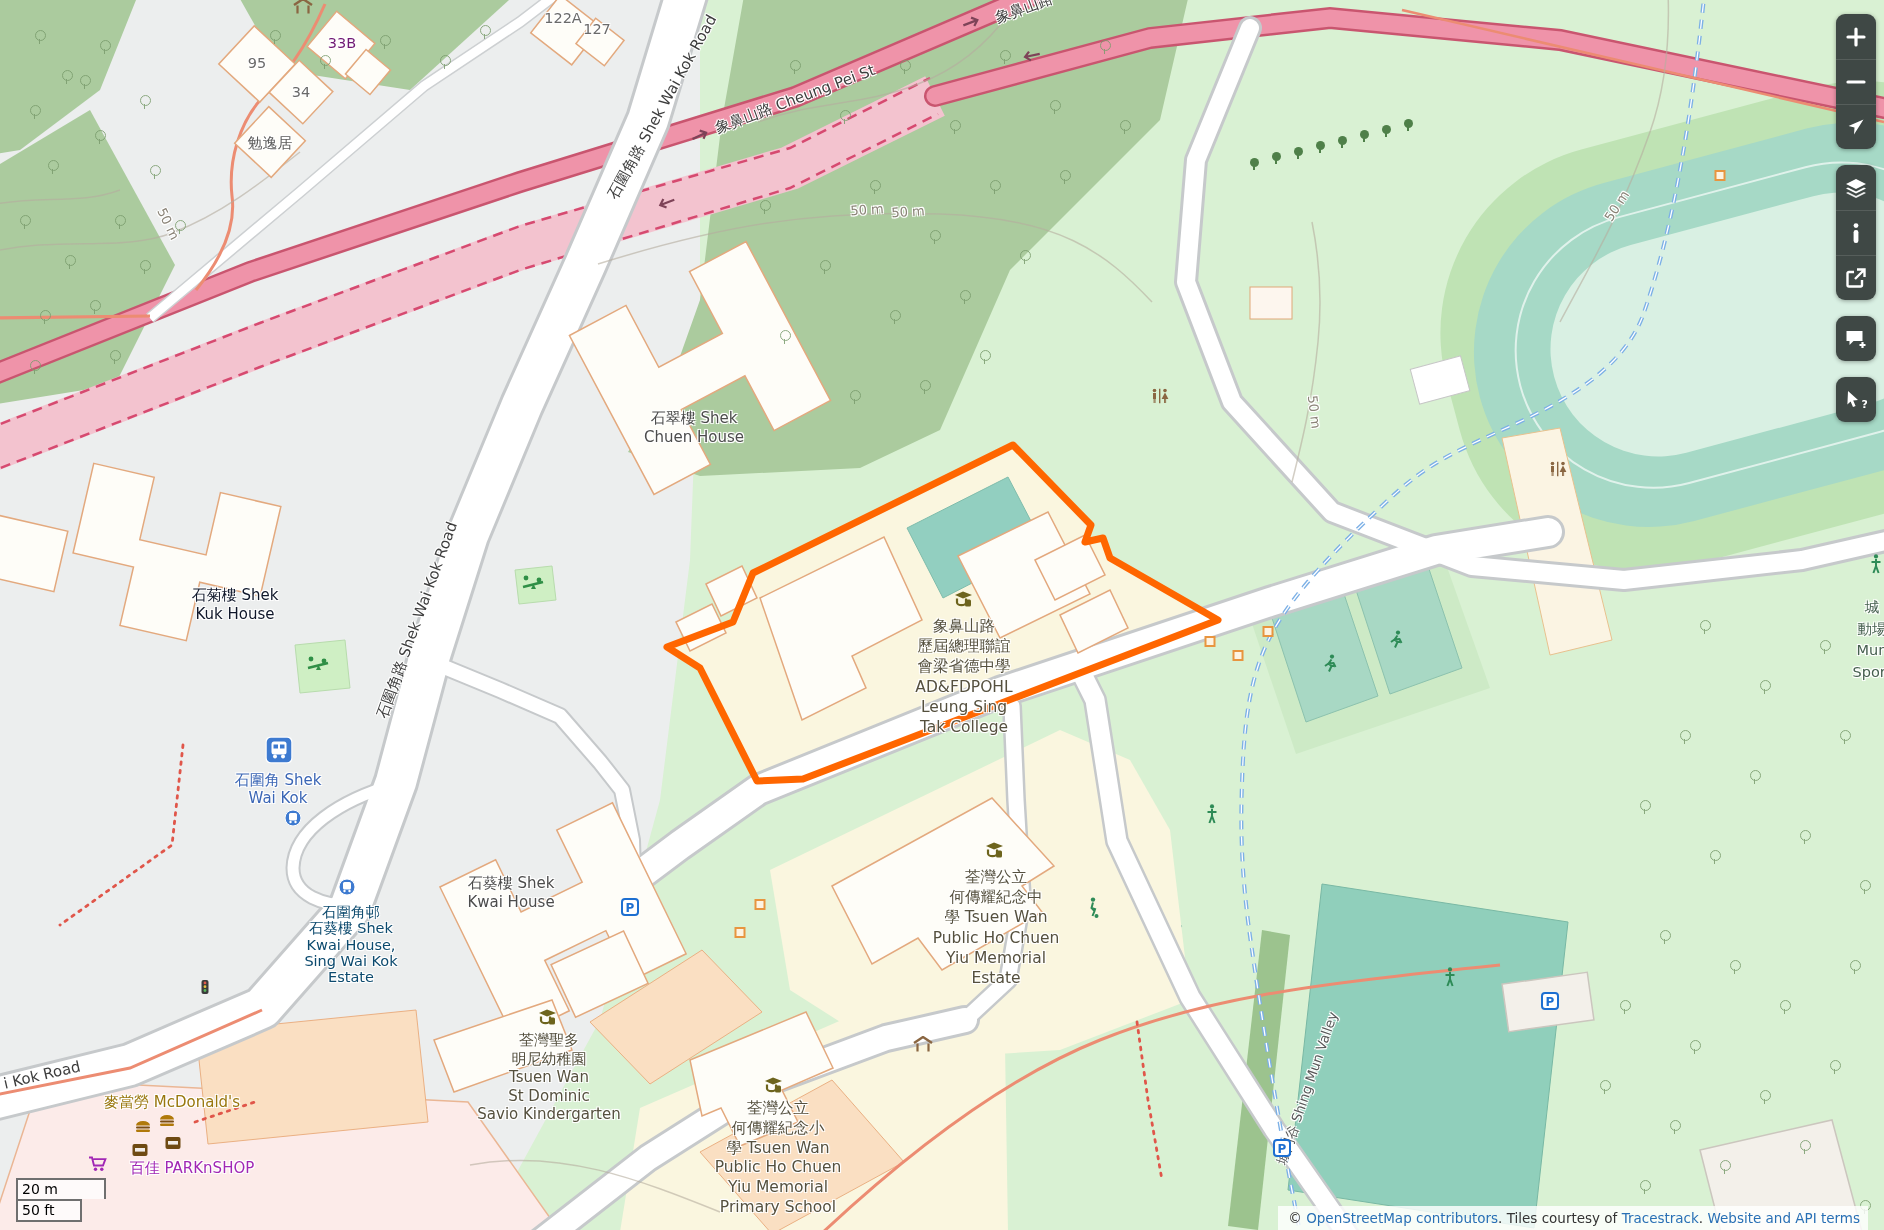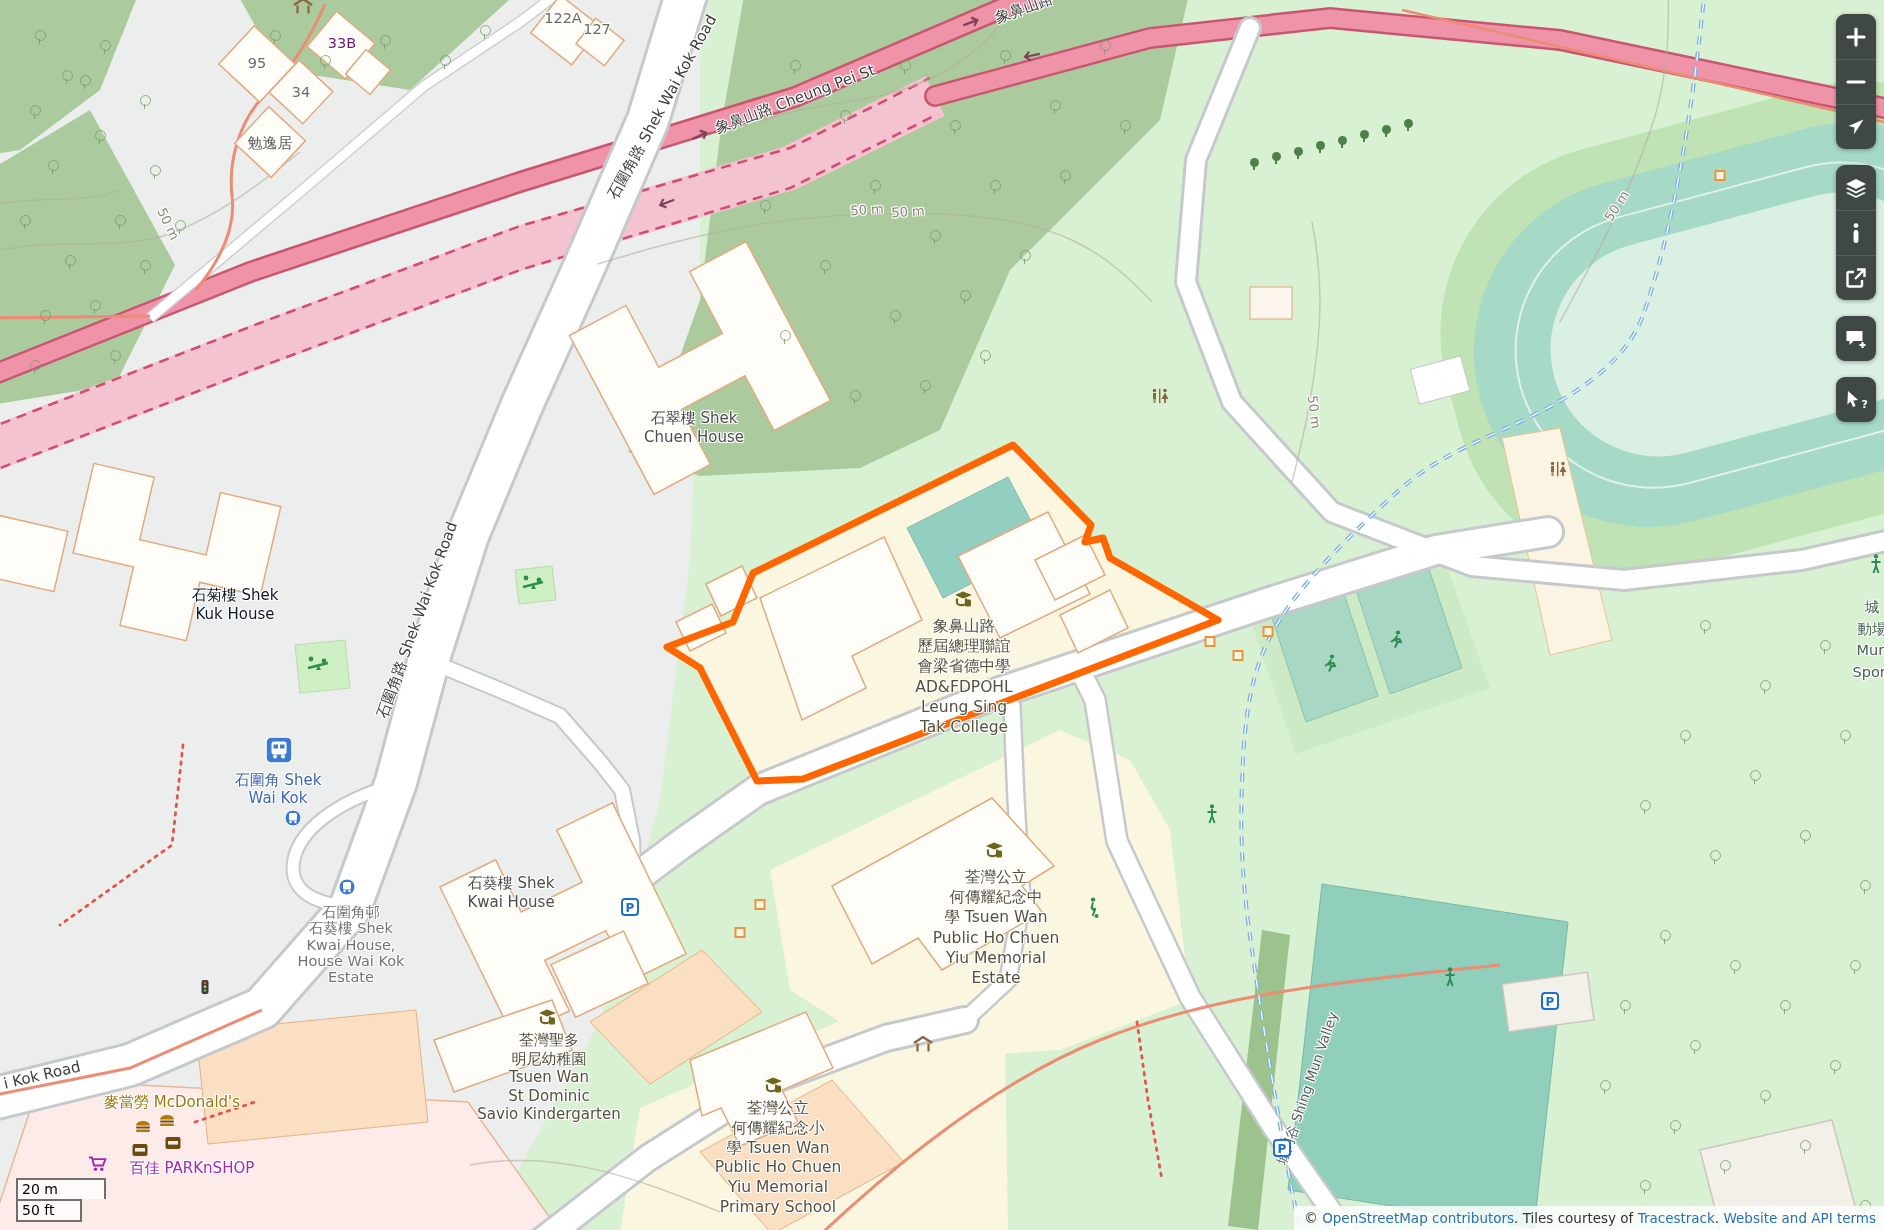--- a/index.html
+++ b/index.html
@@ -20,21 +20,21 @@
   .ctl-btn{width:40px;height:45px;display:flex;align-items:center;justify-content:center;
     background:transparent;border:none;cursor:pointer;color:#fff;padding:0;}
   .ctl-btn + .ctl-btn{border-top:1px solid rgba(255,255,255,.12);}
   .ctl-btn svg{display:block;}
   
   #scalebar{position:absolute;left:8px;bottom:8px;z-index:40;font-size:14px;color:#000;margin-left:8px;}
   .scale-box{background:rgba(255,255,255,.75);border:2px solid #6f6f6f;padding:0 4px;height:19px;line-height:19px;}
   .scale-metric{width:78px;border-bottom:none;}
   .scale-imperial{width:54px;}
   
-  #attribution{position:absolute;right:0;bottom:0;z-index:40;background:rgba(255,255,255,.82);
+  #attribution{position:absolute;right:16px;bottom:0;z-index:40;background:rgba(255,255,255,.82);
     padding:4px 8px 4px 10px;font-size:13.5px;color:#333;}
   #attribution a{color:#2970b5;text-decoration:none;cursor:pointer;}
 </style>
 </head>
 <body>
 
 <div id="app">
 
   <svg id="map-svg" width="1884" height="1230" viewBox="0 0 1884 1230">
 
@@ -255,25 +255,25 @@
         <div>Kuk House</div>
       </div>
       <div class="map-label" style="left: 511px; top: 892px; font-size: 15px; color: rgb(76, 76, 76); line-height: 18.5px; transform: translate(-50%, -50%) rotate(0deg);">
         <div>石葵樓 Shek</div>
         <div>Kwai House</div>
       </div>
       <div class="map-label" style="left: 278px; top: 789px; font-size: 15px; color: rgb(59, 102, 181); line-height: 17.5px; transform: translate(-50%, -50%) rotate(0deg);">
         <div>石圍角 Shek</div>
         <div>Wai Kok</div>
       </div>
-      <div class="map-label" style="left: 351px; top: 945px; font-size: 14.5px; color: #737373; line-height: 16.3px; transform: translate(-50%, -50%) rotate(0deg);">
+      <div class="map-label" style="left: 351px; top: 945px; font-size: 14.5px; color: #0c4a6e; line-height: 16.3px; transform: translate(-50%, -50%) rotate(0deg);">
         <div>石圍角邨</div>
         <div>石葵樓 Shek</div>
         <div>Kwai House,</div>
-        <div>House Wai Kok</div>
+        <div>Sing Wai Kok</div>
         <div>Estate</div>
       </div>
       <div class="map-label" style="left: 172px; top: 1102px; font-size: 15px; color: rgb(153, 119, 14); transform: translate(-50%, -50%) rotate(0deg);">
         <div>麥當勞 McDonald's</div>
       </div>
       <div class="map-label" style="left: 192px; top: 1168px; font-size: 15px; color: rgb(161, 40, 181); transform: translate(-50%, -50%) rotate(0deg);">
         <div>百佳 PARKnSHOP</div>
       </div>
       <div class="map-label" style="left: 964px; top: 677px; font-size: 15.5px; color: rgb(85, 80, 62); line-height: 20.2px; transform: translate(-50%, -50%) rotate(0deg);">
         <div>象鼻山路</div>

